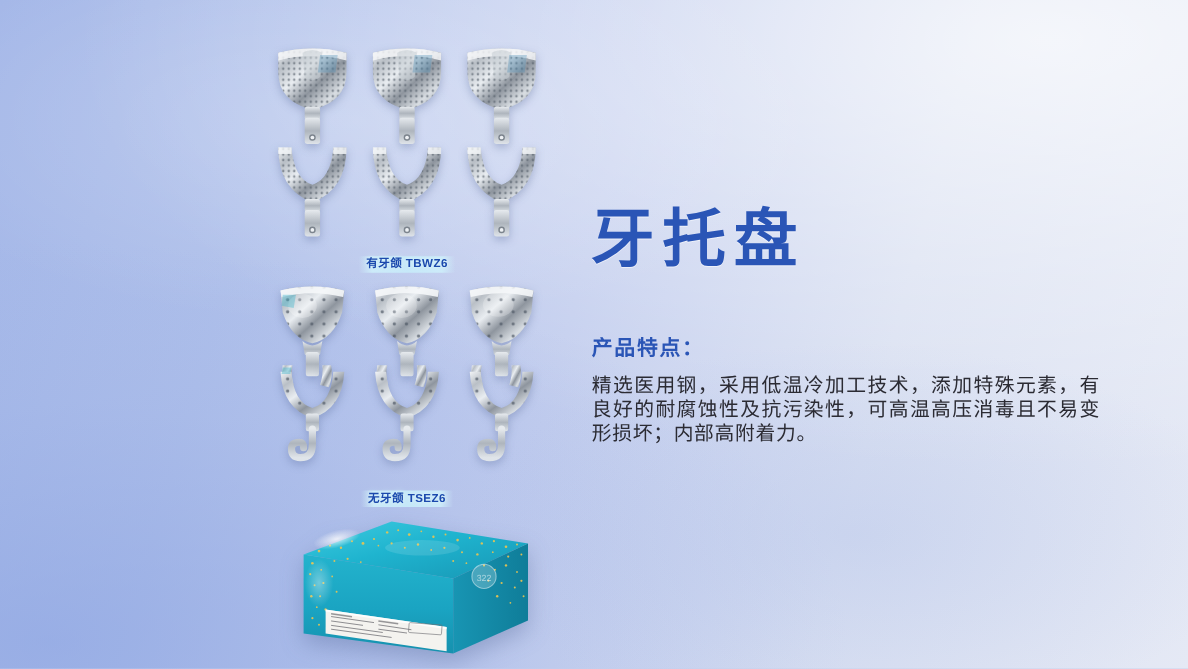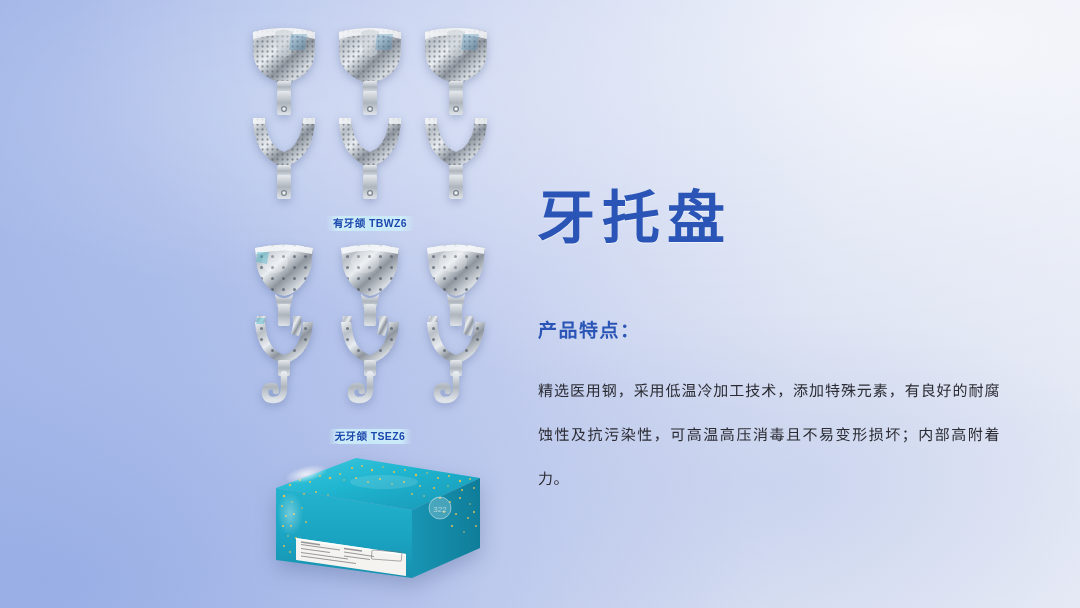--- a/index.html
+++ b/index.html
@@ -17,21 +17,21 @@
       linear-gradient(105deg, #a4b7e8 0%, #aebfea 22%, #c2cdee 48%, #d8dff1 72%, #e5e9f5 100%);
   }
   .sheen{
     position:absolute;inset:0;pointer-events:none;
     background:
       radial-gradient(58% 44% at 30% 18%, rgba(255,255,255,.22), rgba(255,255,255,0) 70%),
       radial-gradient(46% 40% at 72% 80%, rgba(168,186,232,.30), rgba(255,255,255,0) 72%);
   }
 
   
-  .photos{position:absolute;left:236px;top:0;width:268px;height:439px;}
+  .photos{position:absolute;left:236px;top:16px;width:268px;height:439px;}
 
   .row{position:absolute;left:0;width:268px;display:flex;justify-content:center;gap:8px;}
   .grp-cap{
     position:absolute;left:0;width:268px;text-align:center;
     font-size:10.5px;letter-spacing:.4px;font-weight:700;color:#1b49ad;
     text-shadow:0 0 3px #d9f2fb,0 0 6px #cdeaf7;
   }
   .grp-cap span{
     background:linear-gradient(90deg,rgba(214,241,250,0) 0%,rgba(205,237,250,.92) 14%,rgba(198,234,249,.95) 50%,rgba(205,237,250,.92) 86%,rgba(214,241,250,0) 100%);
     padding:1px 7px 2px;border-radius:2px;
@@ -49,26 +49,26 @@
   
   .txt{position:absolute;left:537px;top:11px;width:505px;height:608px;}
   .title{
     position:absolute;top:178px;left:0;
     font-size:58px;line-height:1;font-weight:700;letter-spacing:7px;
     color:#2a55b6;
     text-shadow:0 1px 0 rgba(255,255,255,.55);
   }
   .sub{
     position:absolute;top:290px;left:1px;
-    font-size:19px;font-weight:700;letter-spacing:1.5px;color:#2a55b6;margin-top:14px;
+    font-size:19px;font-weight:700;letter-spacing:1.5px;color:#2a55b6;
   }
   .body{
     position:absolute;top:328px;left:1px;width:462px;
-    font-size:15px;line-height:44px;letter-spacing:.6px;
-    color:#2b2b33;text-align:justify;margin-top:30px;
+    font-size:18px;line-height:22px;letter-spacing:.6px;
+    color:#2b2b33;text-align:justify;
   }
   .body p{margin:0;}
 </style>
 </head>
 <body>
 
 <div class="slide">
   <div class="sheen"></div>
 
   <div class="photos">

